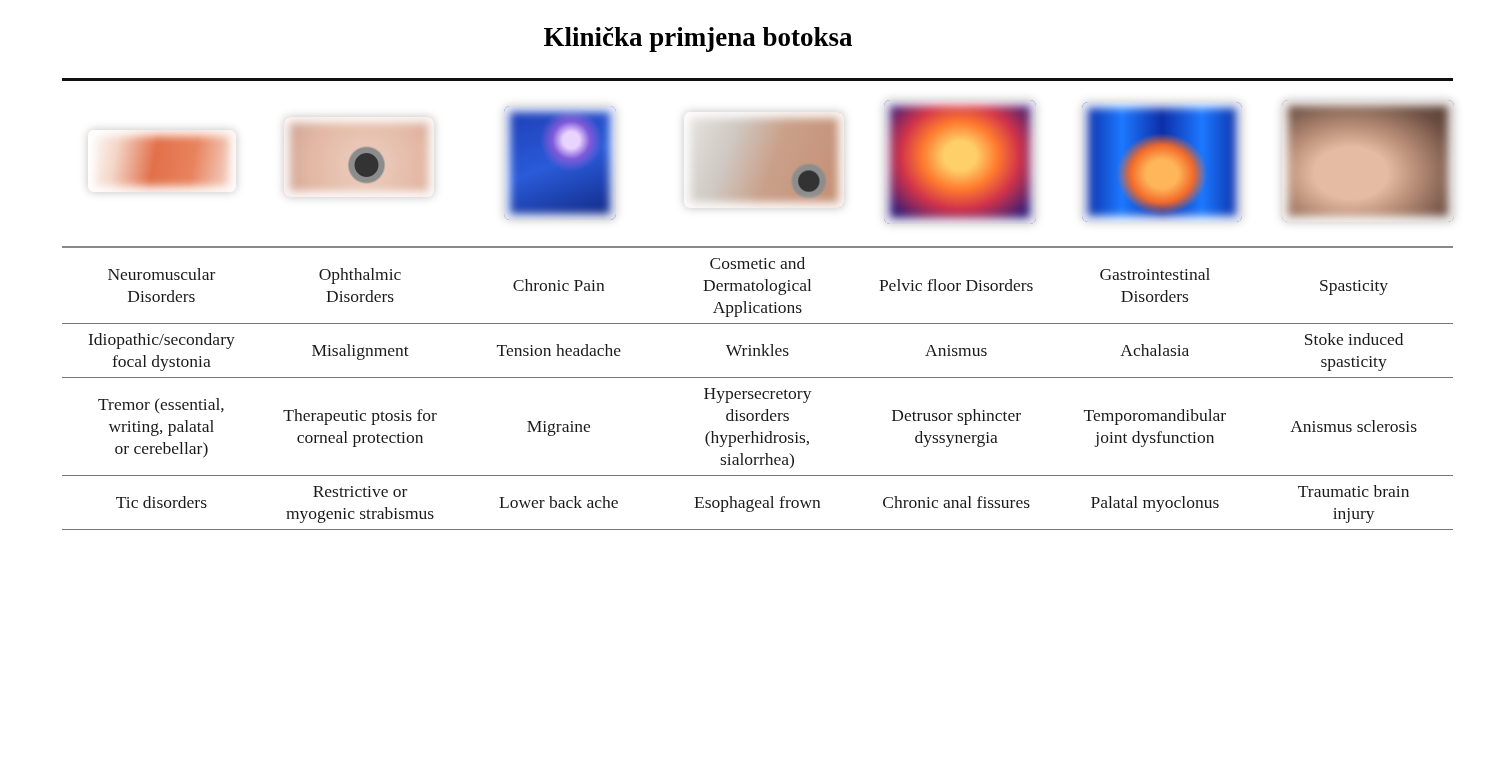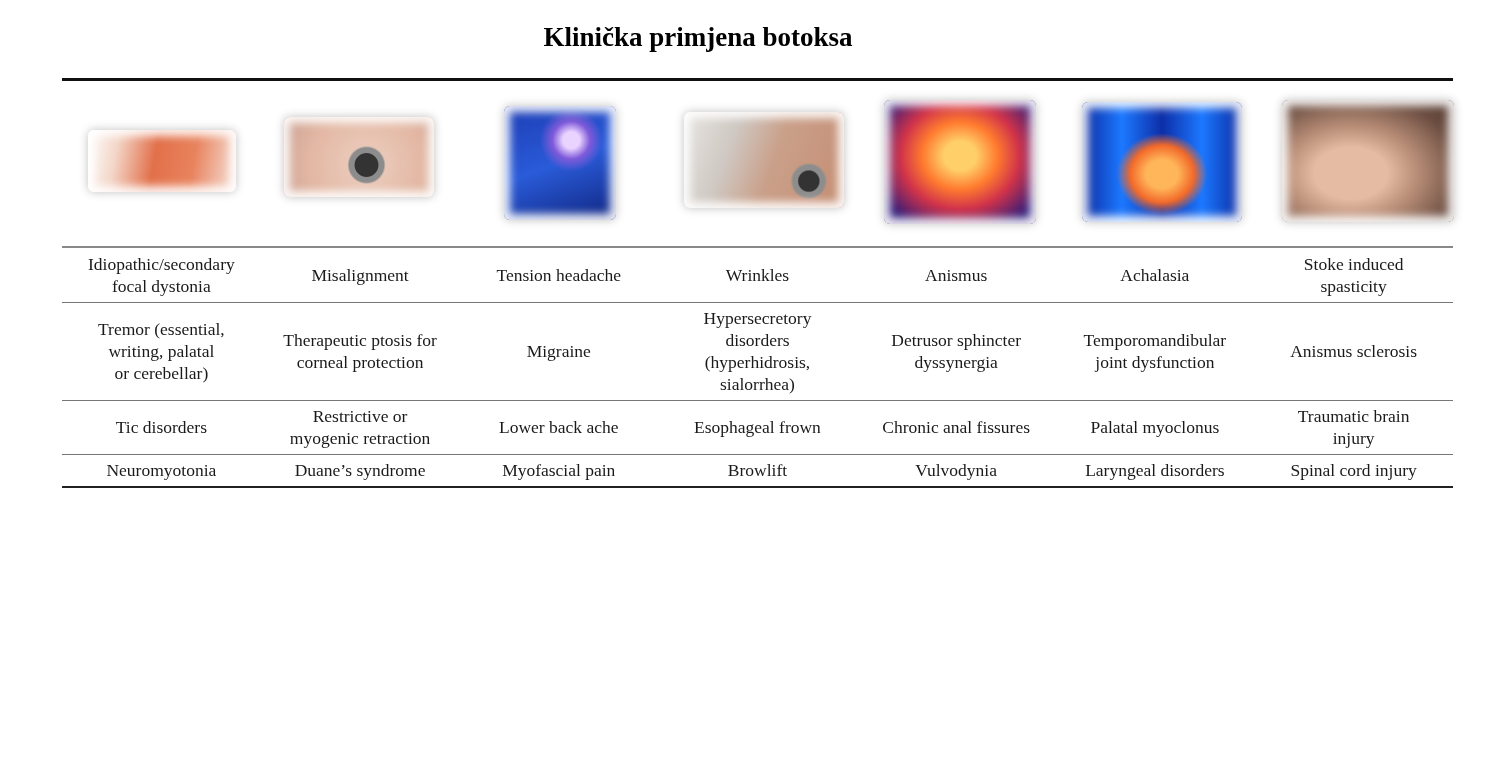--- a/index.html
+++ b/index.html
@@ -29,20 +29,34 @@
   <div class="pic" style="left:1220px;top:18px;width:172px;height:122px;background:radial-gradient(ellipse at 40% 60%,#e6bba3 0 25%,#b98e78 45%,#6d4f42 75%,#4b3228 100%);"></div>
 </div>
 
 <div class="midline"></div>
 
 <table>
   <colgroup>
       <col span="7">
     </colgroup>
   <tbody>
+      <tr style="height:75px">
+    <td style="white-space:pre-line">Neuromuscular
+Disorders</td>
+    <td style="white-space:pre-line">Ophthalmic
+Disorders</td>
+    <td style="white-space:pre-line">Chronic Pain</td>
+    <td style="white-space:pre-line">Cosmetic and
+Dermatological
+Applications</td>
+    <td style="white-space:pre-line">Pelvic floor Disorders</td>
+    <td style="white-space:pre-line">Gastrointestinal
+Disorders</td>
+    <td style="white-space:pre-line">Spasticity</td>
+  </tr>
   <tr style="height:54px">
     <td style="white-space:pre-line">Idiopathic/secondary
 focal dystonia</td>
     <td style="white-space:pre-line">Misalignment</td>
     <td style="white-space:pre-line">Tension headache</td>
     <td style="white-space:pre-line">Wrinkles</td>
     <td style="white-space:pre-line">Anismus</td>
     <td style="white-space:pre-line">Achalasia</td>
     <td style="white-space:pre-line">Stoke induced
 spasticity</td>
@@ -60,31 +74,22 @@
 sialorrhea)</td>
     <td style="white-space:pre-line">Detrusor sphincter
 dyssynergia</td>
     <td style="white-space:pre-line">Temporomandibular
 joint dysfunction</td>
     <td style="white-space:pre-line">Anismus sclerosis</td>
   </tr>
   <tr style="height:54px">
     <td style="white-space:pre-line">Tic disorders</td>
     <td style="white-space:pre-line">Restrictive or
-myogenic retraction</td>
+myogenic strabismus</td>
     <td style="white-space:pre-line">Lower back ache</td>
     <td style="white-space:pre-line">Esophageal frown</td>
     <td style="white-space:pre-line">Chronic anal fissures</td>
     <td style="white-space:pre-line">Palatal myoclonus</td>
     <td style="white-space:pre-line">Traumatic brain
 injury</td>
   </tr>
-  <tr class="last" style="height:33px">
-    <td style="white-space:pre-line">Neuromyotonia</td>
-    <td style="white-space:pre-line">Duane’s syndrome</td>
-    <td style="white-space:pre-line">Myofascial pain</td>
-    <td style="white-space:pre-line">Browlift</td>
-    <td style="white-space:pre-line">Vulvodynia</td>
-    <td style="white-space:pre-line">Laryngeal disorders</td>
-    <td style="white-space:pre-line">Spinal cord injury</td>
-  </tr>
 </tbody>
   </table>
 
 </body></html>

